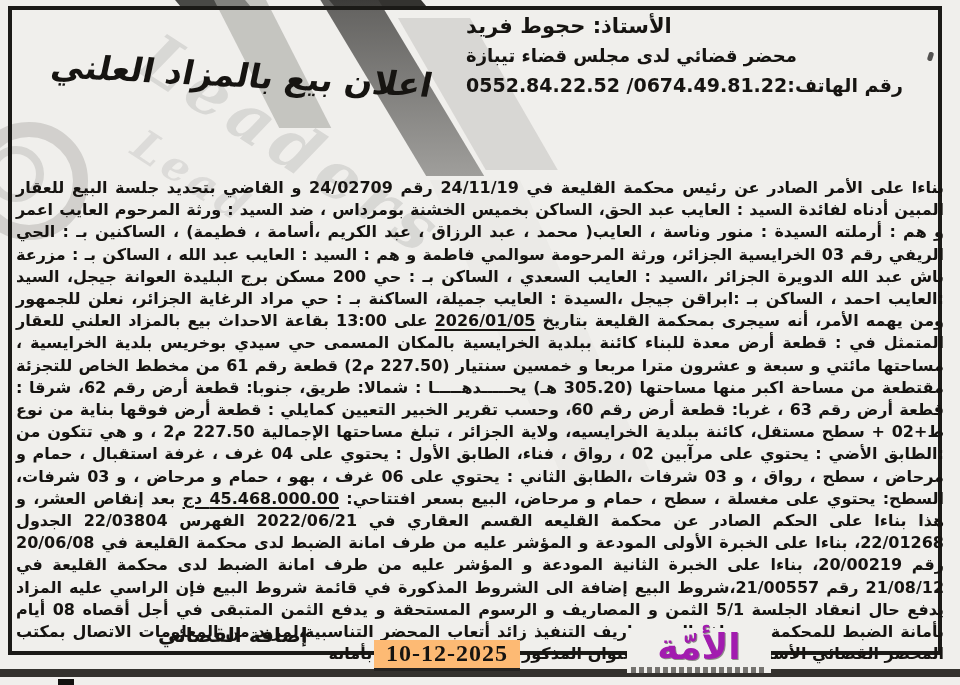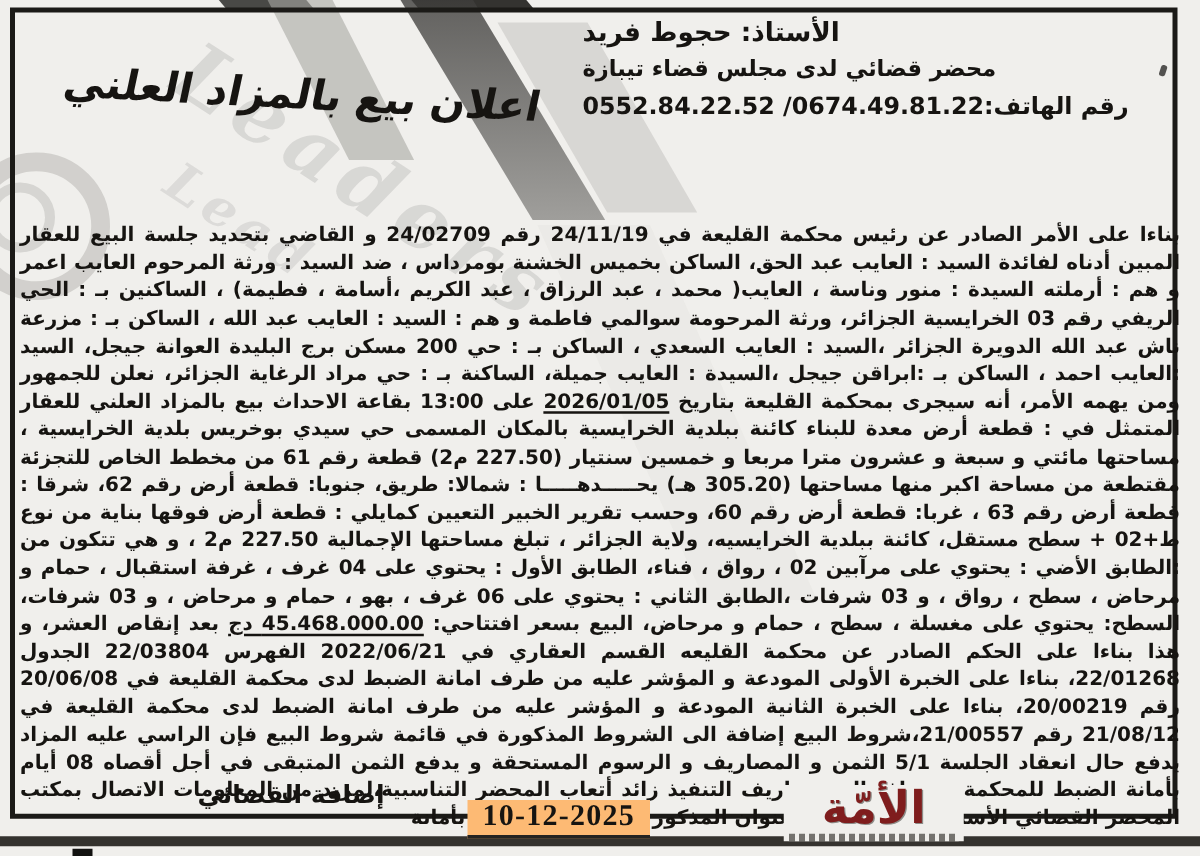--- a/index.html
+++ b/index.html
@@ -54,21 +54,21 @@
   .signature{position:absolute;left:158px;top:623px;z-index:3;direction:rtl;font-size:20px;font-weight:bold;}
   .pubdate{
     position:absolute;left:374px;top:640px;z-index:4;
     font-family:"Liberation Serif", serif;font-size:24px;font-weight:bold;letter-spacing:1px;
     background:#fdba74;padding:0 12px 1px 12px;border-bottom:3px solid #242321;
   }
   .logo{
     position:absolute;left:627px;top:628px;width:136px;z-index:4;
     background:#f0efec;text-align:center;padding:0 4px;
   }
-  .logo .logo-txt{font-size:36px;font-weight:bold;line-height:38px;color:#7f1d1d;text-shadow:1px 1px 0 #8d8c88;}
+  .logo .logo-txt{font-size:36px;font-weight:bold;line-height:38px;color:#a21caf;text-shadow:1px 1px 0 #8d8c88;}
   .logo .logo-bar{margin-top:1px;height:6px;background:repeating-linear-gradient(90deg,#55534f 0 5px,#f0efec 5px 8px);opacity:.8;}
 </style>
 </head>
 <body>
 
 <div class="scan">
 
   <div class="wm topmark1"></div>
   <div class="wm topmark2"></div>
   <div class="wm band-dark"></div>

